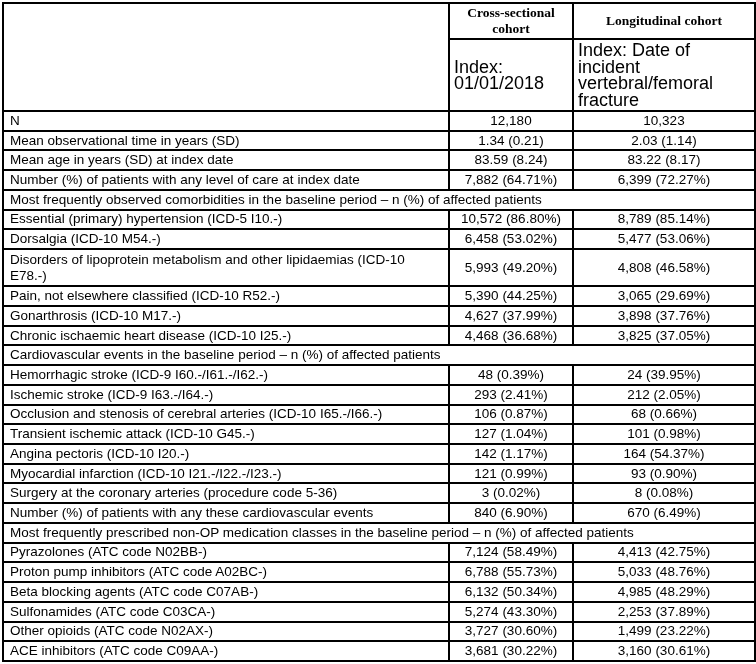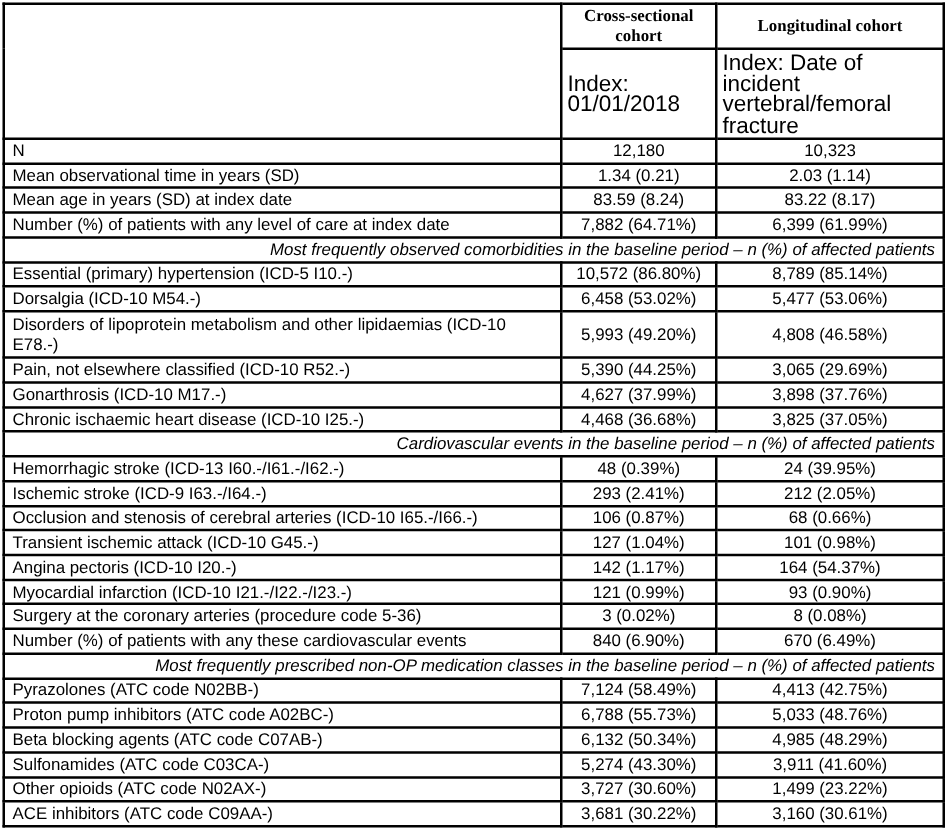--- a/index.html
+++ b/index.html
@@ -43,22 +43,21 @@
     padding: 2px 4px;
   }
   .cohort-table td {
     font-size: 13.5px;
     line-height: 16px;
     padding: 0 6px;
   }
   .cohort-table td.label { text-align: left; }
   .cohort-table td.value { text-align: center; padding: 0 8px; }
   .cohort-table td.section {
-    font-style: italic;
-    text-align: right;
+    text-align: left;
   }
 </style>
 </head>
 <body>
 
 <table class="cohort-table">
   <colgroup>
     <col style="width:446px">
     <col style="width:124px">
     <col style="width:182px">
@@ -89,21 +88,21 @@
         <td class="value">2.03 (1.14)</td>
       </tr>
       <tr>
         <td class="label">Mean age in years (SD) at index date</td>
         <td class="value">83.59 (8.24)</td>
         <td class="value">83.22 (8.17)</td>
       </tr>
       <tr>
         <td class="label">Number (%) of patients with any level of care at index date</td>
         <td class="value">7,882 (64.71%)</td>
-        <td class="value">6,399 (61.99%)</td>
+        <td class="value">6,399 (72.27%)</td>
       </tr>
       <tr>
         <td colspan="3" class="section">Most frequently observed comorbidities in the baseline period – n (%) of affected patients</td>
       </tr>
       <tr>
         <td class="label">Essential (primary) hypertension (ICD-5 I10.-)</td>
         <td class="value">10,572 (86.80%)</td>
         <td class="value">8,789 (85.14%)</td>
       </tr>
       <tr>
@@ -128,21 +127,21 @@
       </tr>
       <tr>
         <td class="label">Chronic ischaemic heart disease (ICD-10 I25.-)</td>
         <td class="value">4,468 (36.68%)</td>
         <td class="value">3,825 (37.05%)</td>
       </tr>
       <tr>
         <td colspan="3" class="section">Cardiovascular events in the baseline period – n (%) of affected patients</td>
       </tr>
       <tr>
-        <td class="label">Hemorrhagic stroke (ICD-13 I60.-/I61.-/I62.-)</td>
+        <td class="label">Hemorrhagic stroke (ICD-9 I60.-/I61.-/I62.-)</td>
         <td class="value">48 (0.39%)</td>
         <td class="value">24 (39.95%)</td>
       </tr>
       <tr>
         <td class="label">Ischemic stroke (ICD-9 I63.-/I64.-)</td>
         <td class="value">293 (2.41%)</td>
         <td class="value">212 (2.05%)</td>
       </tr>
       <tr>
         <td class="label">Occlusion and stenosis of cerebral arteries (ICD-10 I65.-/I66.-)</td>
@@ -188,21 +187,21 @@
         <td class="value">5,033 (48.76%)</td>
       </tr>
       <tr>
         <td class="label">Beta blocking agents (ATC code C07AB-)</td>
         <td class="value">6,132 (50.34%)</td>
         <td class="value">4,985 (48.29%)</td>
       </tr>
       <tr>
         <td class="label">Sulfonamides (ATC code C03CA-)</td>
         <td class="value">5,274 (43.30%)</td>
-        <td class="value">3,911 (41.60%)</td>
+        <td class="value">2,253 (37.89%)</td>
       </tr>
       <tr>
         <td class="label">Other opioids (ATC code N02AX-)</td>
         <td class="value">3,727 (30.60%)</td>
         <td class="value">1,499 (23.22%)</td>
       </tr>
       <tr>
         <td class="label">ACE inhibitors (ATC code C09AA-)</td>
         <td class="value">3,681 (30.22%)</td>
         <td class="value">3,160 (30.61%)</td>

